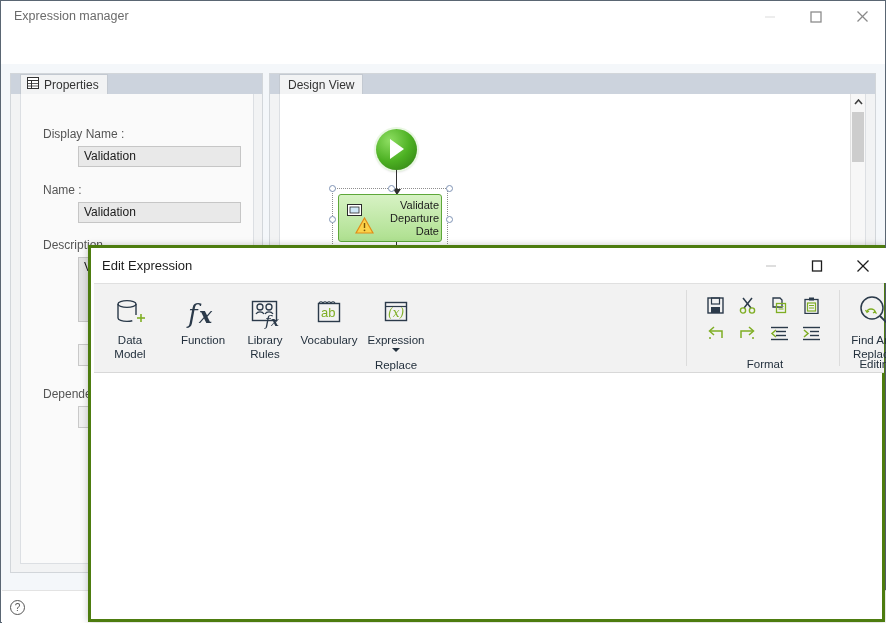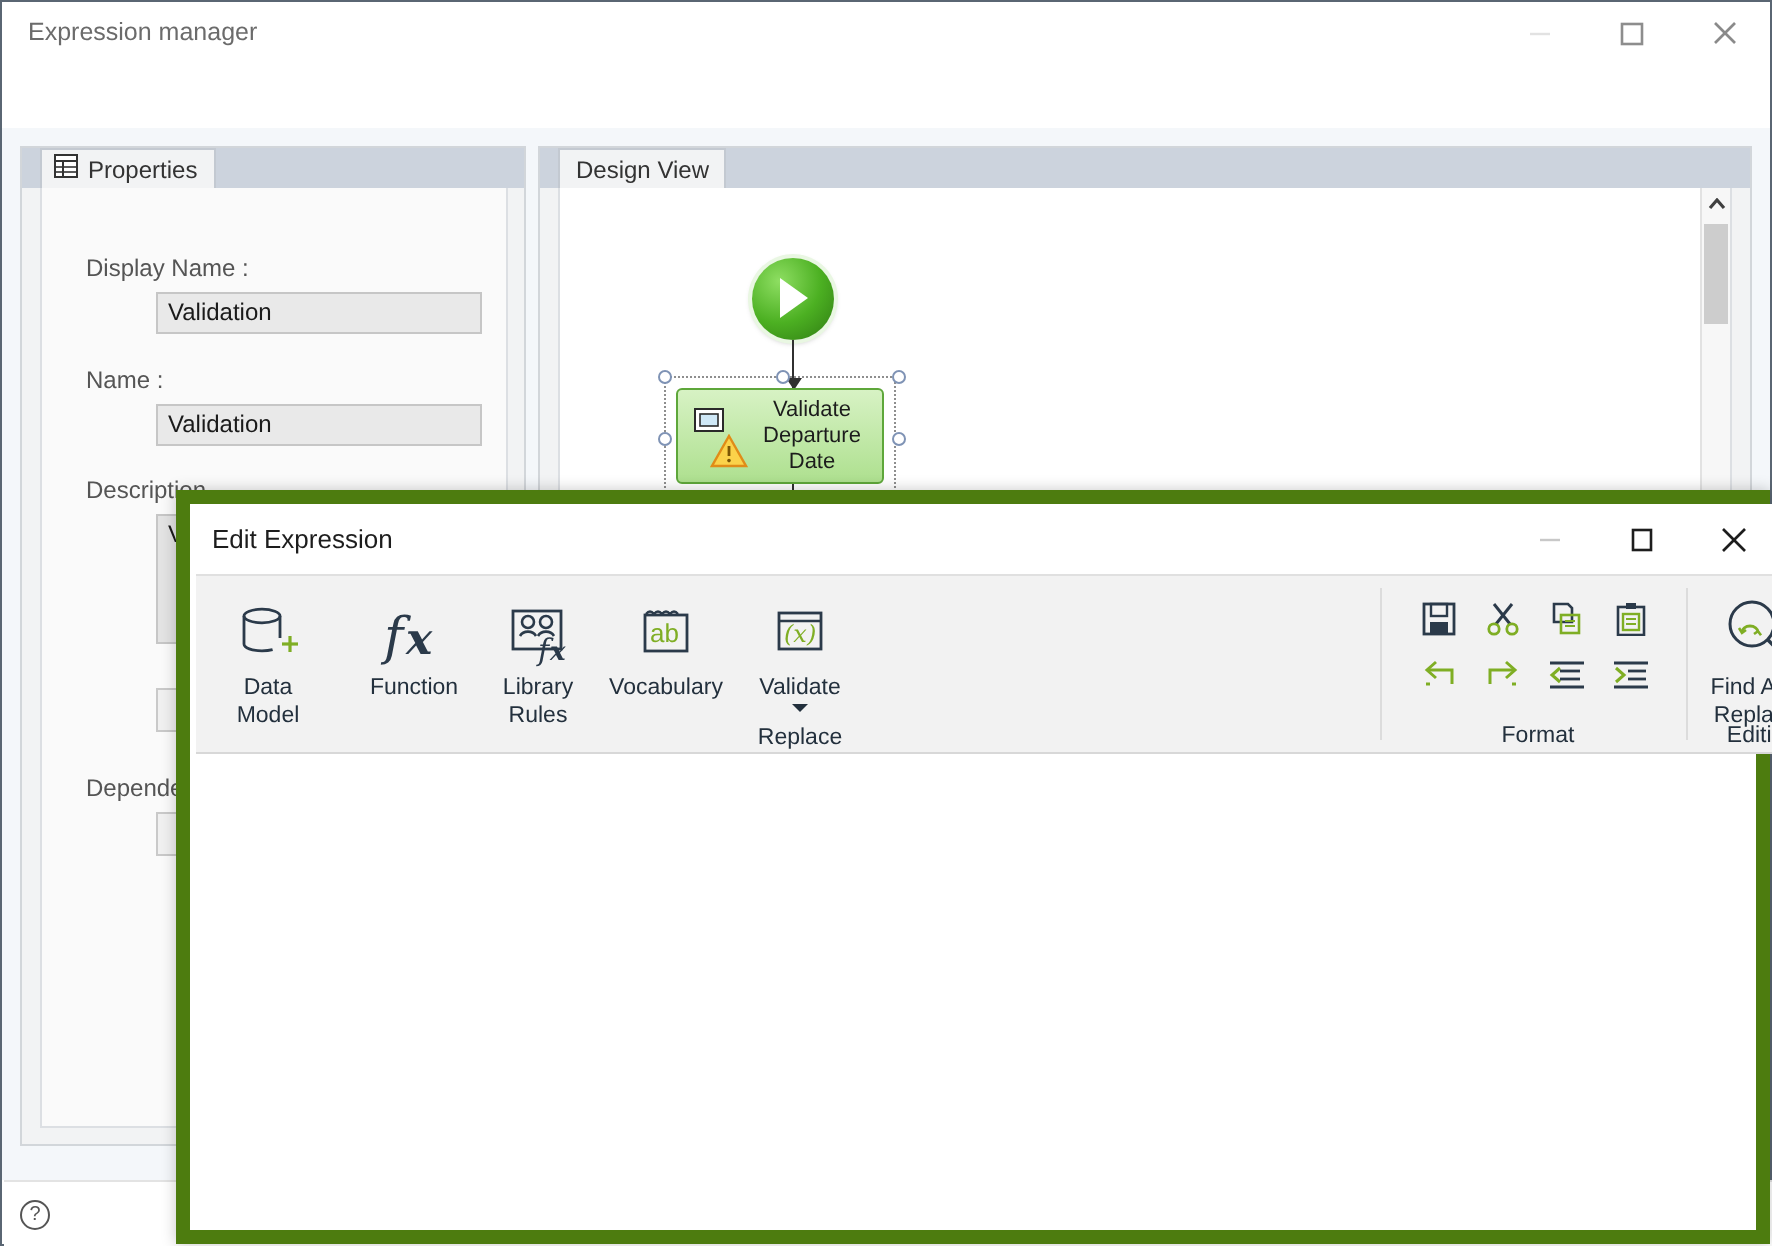--- a/index.html
+++ b/index.html
@@ -69,26 +69,26 @@
   .conn{position:absolute;width:1px;background:#303030;}
   .arrow-dn{position:absolute;width:0;height:0;border-left:4px solid transparent;
       border-right:4px solid transparent;border-top:6px solid #303030;}
   .node-task{position:absolute;left:58px;top:100px;width:104px;height:48px;
       background:linear-gradient(#d7f2c4,#aee08f);border:1px solid #5ea73a;border-radius:3px;
       box-sizing:border-box;}
   .node-sel{position:absolute;left:52px;top:94px;width:116px;height:60px;
       border:1px dotted #8e8e8e;box-sizing:border-box;}
   .handle{position:absolute;width:7px;height:7px;border-radius:50%;background:#fff;
       border:1px solid #7f93b5;box-sizing:border-box;}
-  .node-label{position:absolute;left:34px;top:4px;width:66px;text-align:center;
+  .node-label{position:absolute;left:34px;top:4px;width:66px;text-align:right;
       font-size:11px;line-height:13px;color:#1c1c1c;}
 
   
   .dlg{position:absolute;left:88px;top:245px;width:797px;height:377px;background:#ffffff;
-       border:7px solid #4d7c0f;box-sizing:border-box;box-shadow:0 0 7px rgba(0,0,0,.22);}
+       border:3px solid #4d7c0f;box-sizing:border-box;box-shadow:0 0 7px rgba(0,0,0,.22);}
   .dlg-title{position:absolute;left:0;top:0;width:795px;height:35px;background:#ffffff;}
   .dlg-title-text{position:absolute;left:11px;top:10px;font-size:13px;color:#1d1d1d;}
   .dlg-winbtns{position:absolute;right:0;top:0;height:35px;display:flex;}
   .dlg-wb{width:46px;height:35px;display:flex;align-items:center;justify-content:center;}
   .ribbon-area{position:absolute;left:3px;top:35px;width:790px;height:90px;background:#f2f2f2;
       border-top:1px solid #e0e0e0;border-bottom:1px solid #d8d8d8;box-sizing:border-box;}
   .rgroup{position:absolute;top:0;height:88px;}
   .rsep{position:absolute;top:6px;width:1px;height:76px;background:#dcdcdc;}
   .rbtn{position:absolute;top:4px;display:flex;flex-direction:column;align-items:center;}
   .rbtn .glyph{height:42px;display:flex;align-items:flex-end;justify-content:center;}
@@ -306,21 +306,21 @@
         </div>
 
         <div class="rbtn" style="left:271px;width:62px;">
           <div class="glyph">
             <svg width="34" height="34" viewBox="0 0 34 34">
               <rect x="6.5" y="6.5" width="21" height="18" fill="none" stroke="#2b3a4a" stroke-width="1.4"></rect>
               <line x1="6.5" y1="10.5" x2="27.5" y2="10.5" stroke="#2b3a4a" stroke-width="1.2"></line>
               <text x="9" y="21" font-family="DejaVu Serif, serif" font-style="italic" font-size="12" fill="#7fae24">(x)</text>
             </svg>
           </div>
-          <div class="lbl">Validate</div>
+          <div class="lbl">Expression</div>
           <div class="caret-dn"></div>
         </div>
 
 
         <div class="gname" style="left:271px;width:62px;bottom:1px;">Replace</div>
       </div>
 
       <div class="rsep" style="left:592px;"></div>
 
       <div class="rgroup" style="left:596px;width:150px;">

